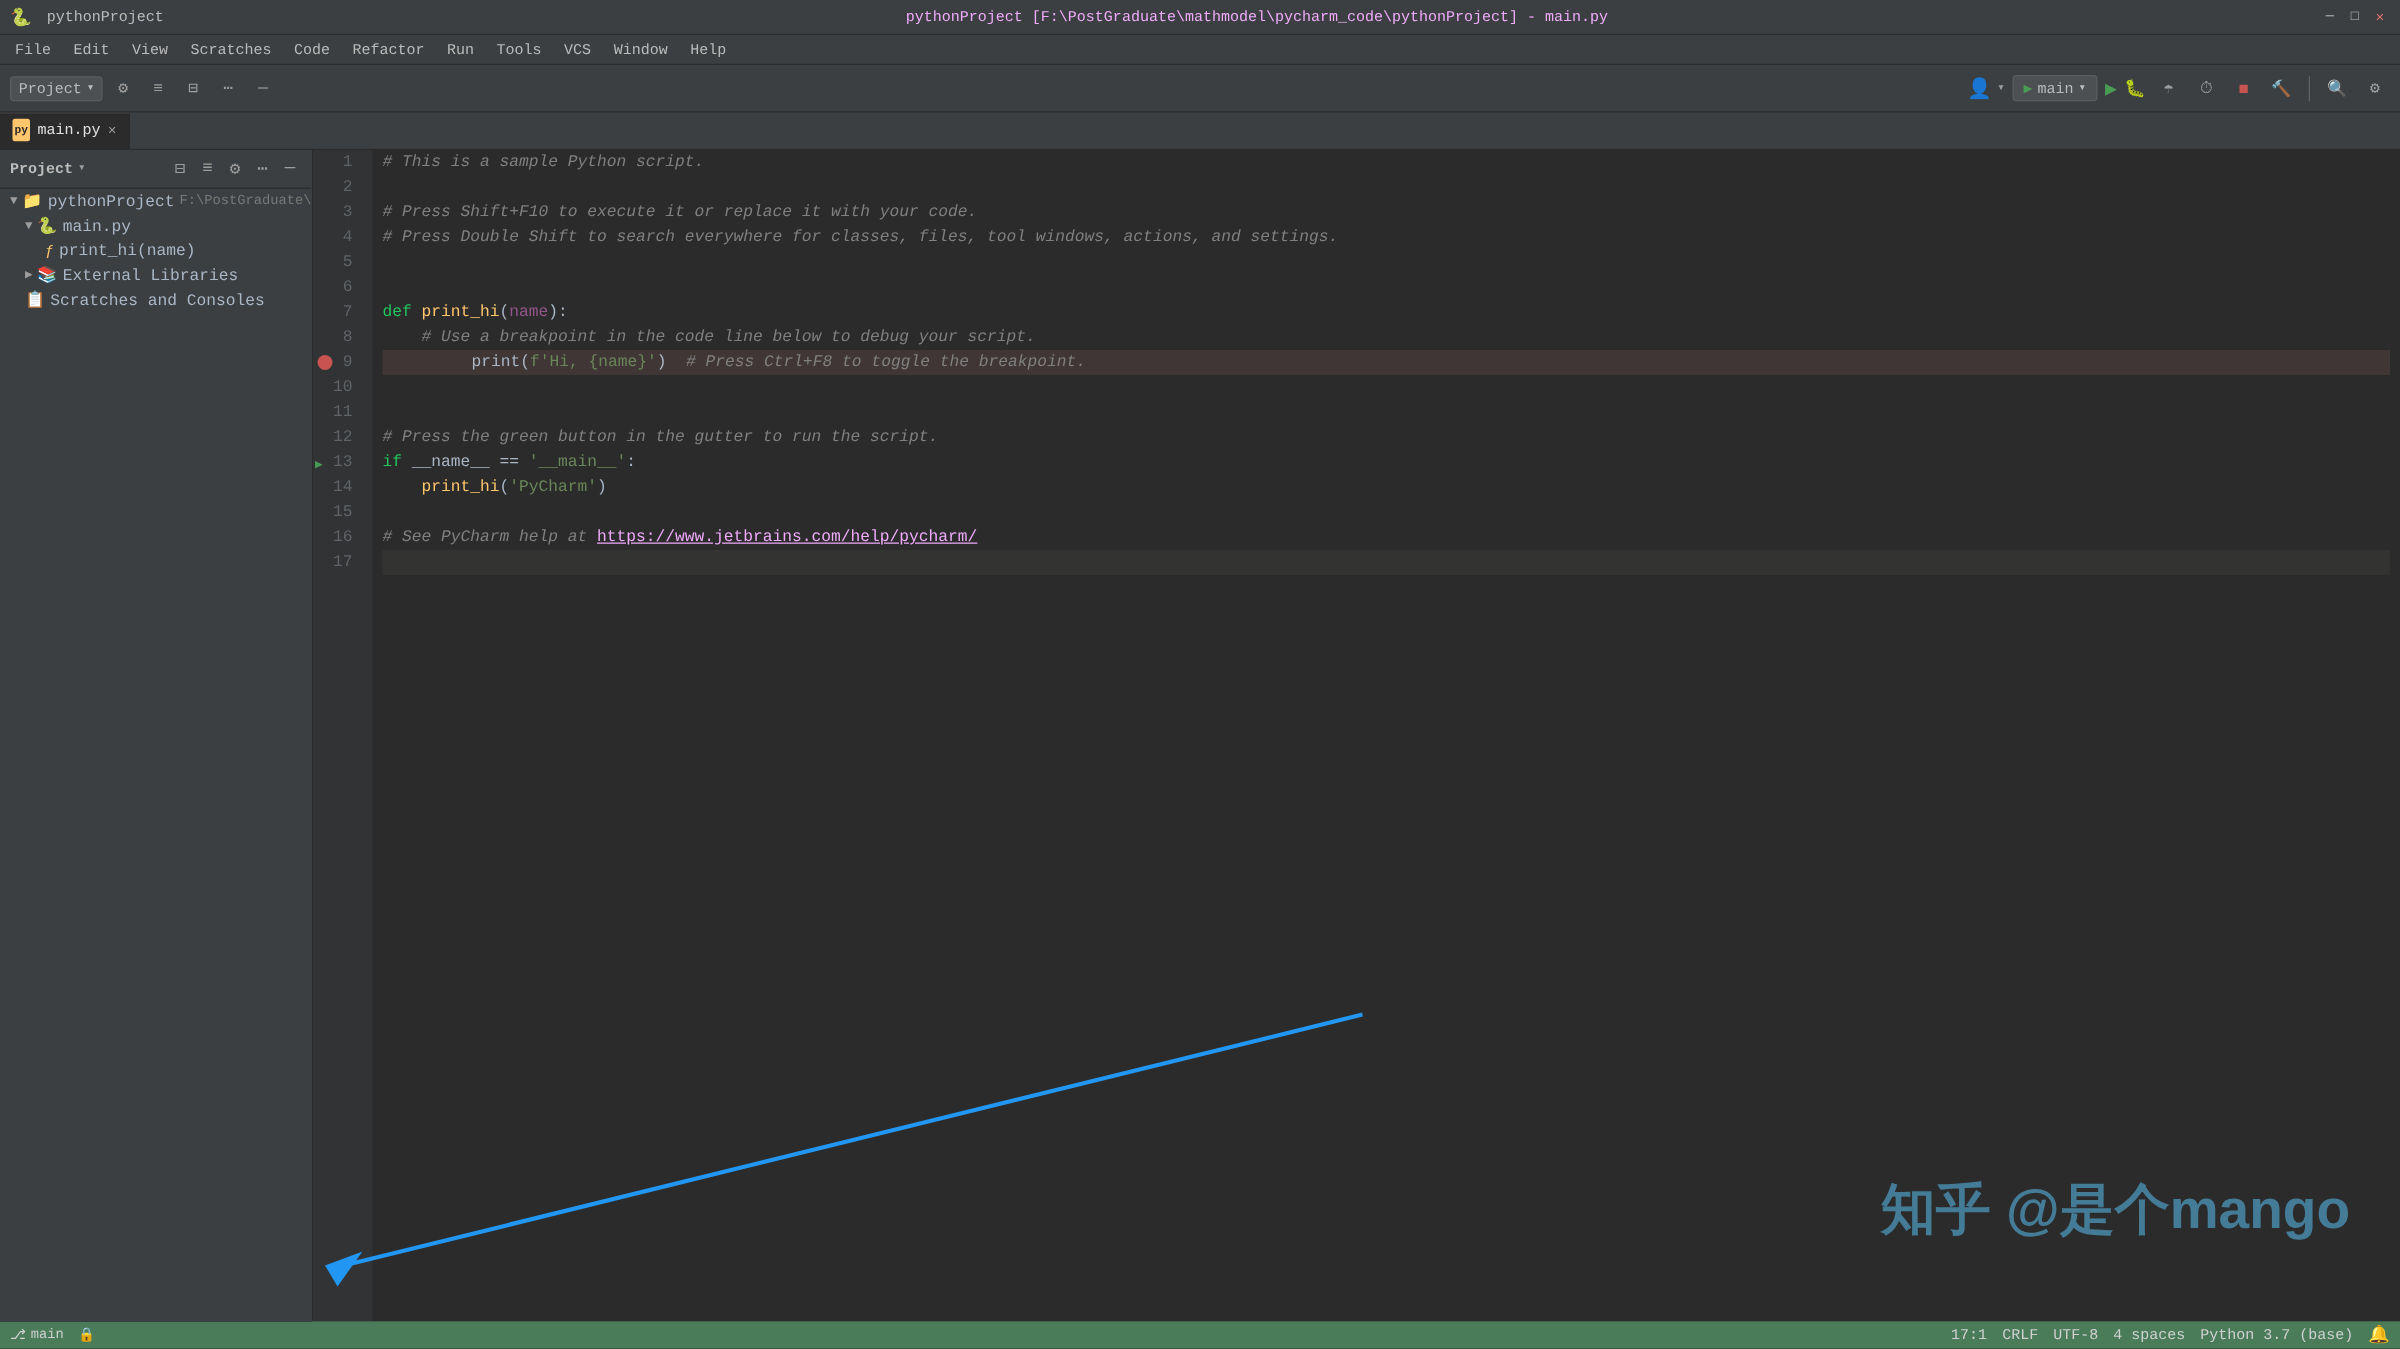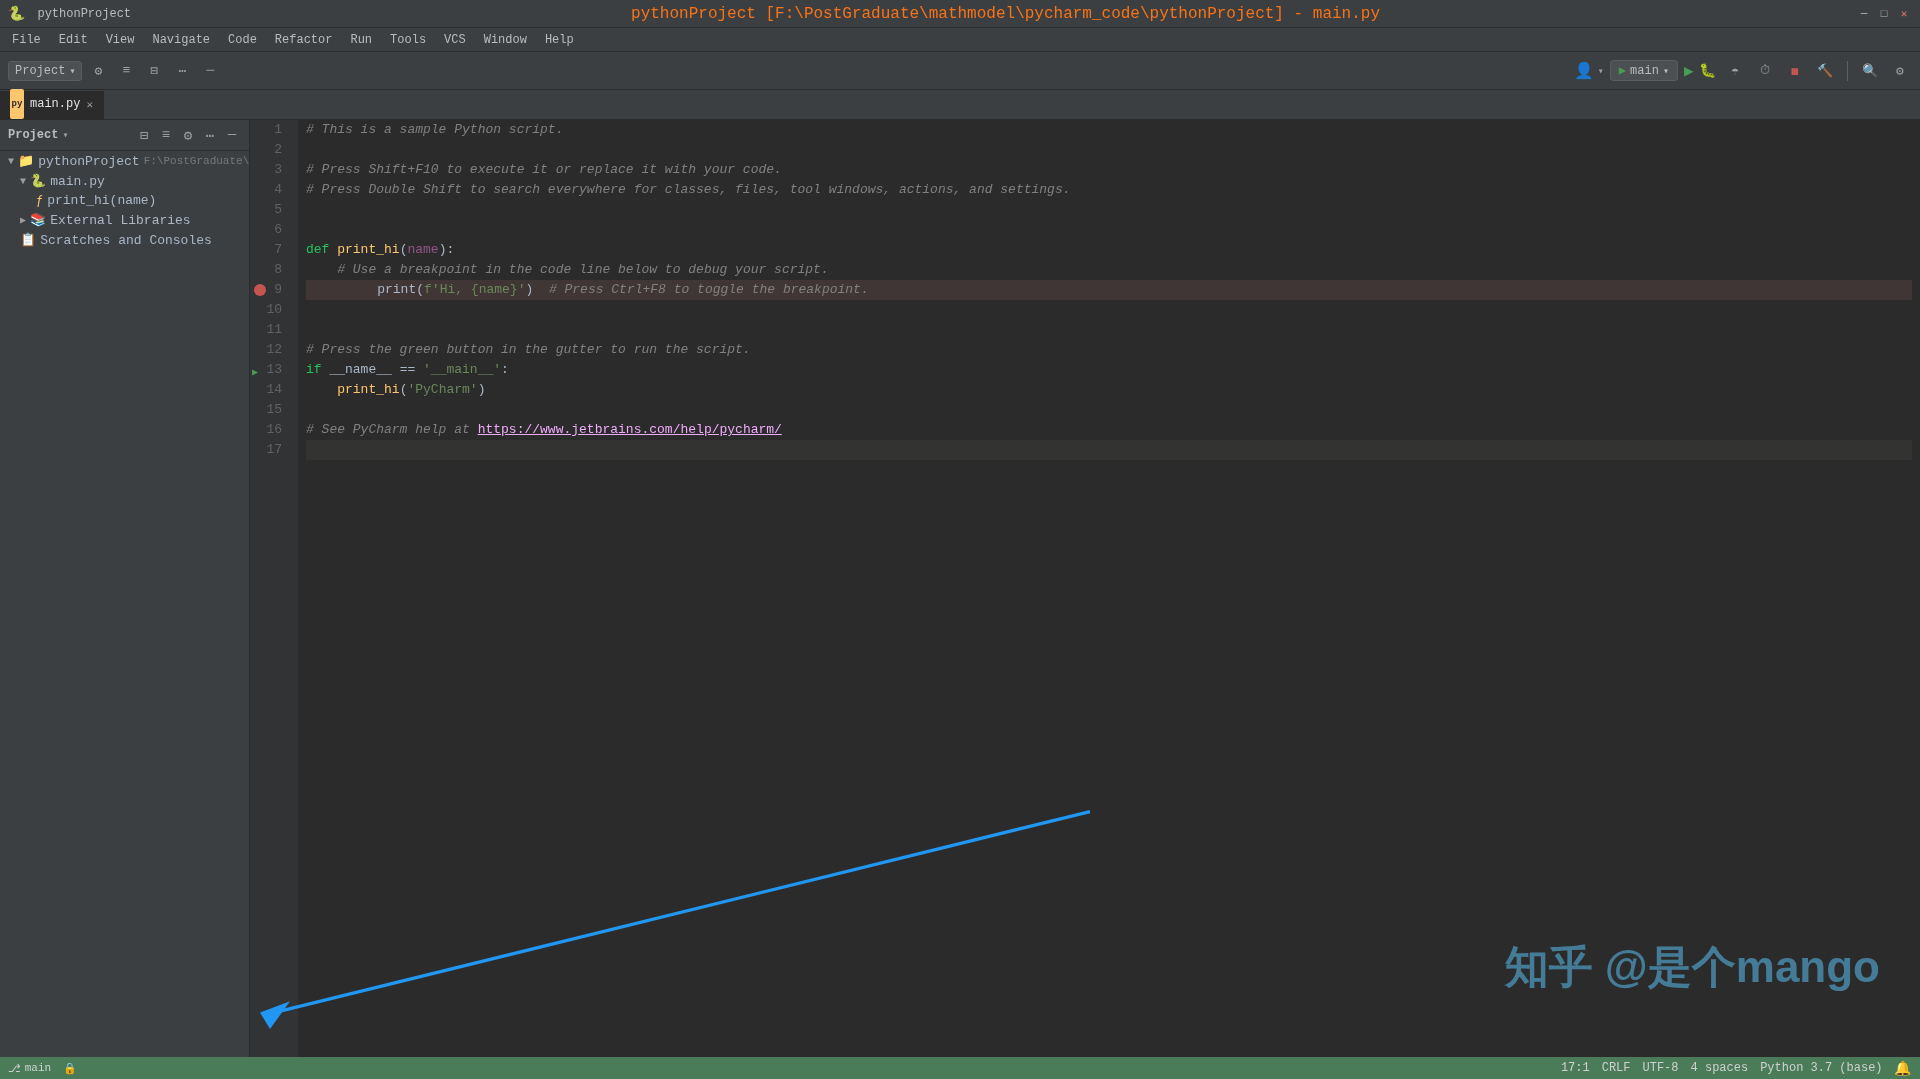--- a/index.html
+++ b/index.html
@@ -25,22 +25,22 @@
       padding: 0 8px;
       border-bottom: 1px solid #2b2b2b;
       flex-shrink: 0;
     }
     .title-bar-left {
       display: flex;
       align-items: center;
       gap: 12px;
     }
     .title-bar-center {
-      font-size: 16px;
-      color: #f97316;
+      font-size: 12px;
+      color: #f0abfc;
       margin-left: 24px;
     }
     .title-bar-right {
       display: flex;
       gap: 4px;
     }
     .win-btn {
       width: 16px;
       height: 16px;
       display: flex;
@@ -155,21 +155,21 @@
       background: #2b2b2b;
       color: #e0e0e0;
       border-bottom: 2px solid #2b2b2b;
     }
     .tab-close {
       font-size: 11px;
       color: #9d9d9d;
     }
     .tab-icon {
       width: 14px;
-      height: 30px;
+      height: 18px;
       background: #ffc66d;
       border-radius: 2px;
       font-size: 9px;
       display: flex;
       align-items: center;
       justify-content: center;
       color: #2b2b2b;
       font-weight: bold;
     }
 
@@ -384,21 +384,21 @@
     <span class="win-btn">─</span>
     <span class="win-btn">□</span>
     <span class="win-btn" style="color:#e57373;">✕</span>
   </div>
 </div>
 
 <div class="menu-bar">
   <span class="menu-item">File</span>
   <span class="menu-item">Edit</span>
   <span class="menu-item">View</span>
-  <span class="menu-item">Navigate</span>
+  <span class="menu-item">Scratches</span>
   <span class="menu-item">Code</span>
   <span class="menu-item">Refactor</span>
   <span class="menu-item">Run</span>
   <span class="menu-item">Tools</span>
   <span class="menu-item">VCS</span>
   <span class="menu-item">Window</span>
   <span class="menu-item">Help</span>
 </div>
 
 <div class="toolbar">

